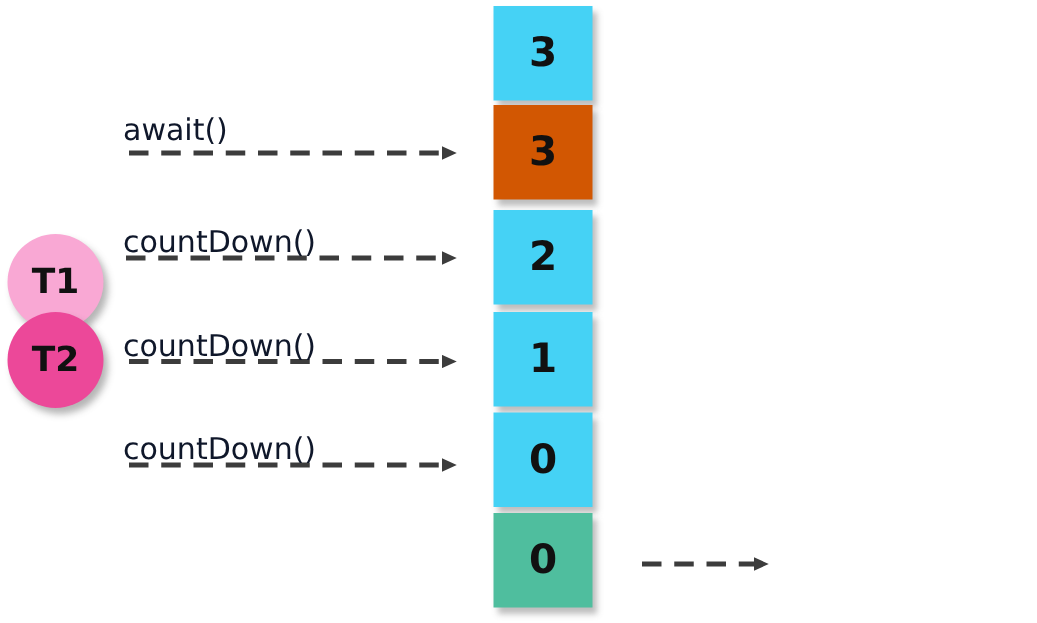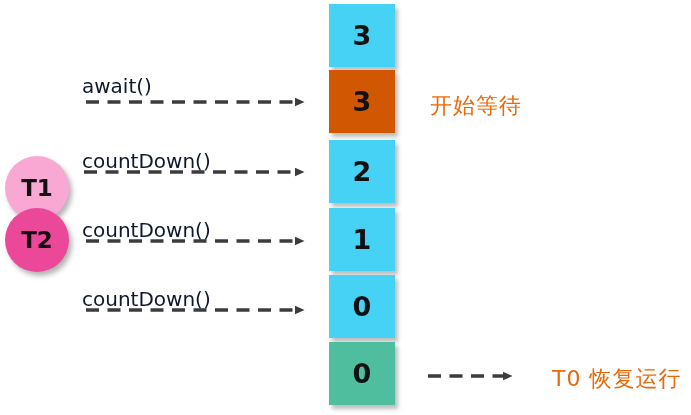--- a/index.html
+++ b/index.html
@@ -83,16 +83,14 @@
   <div class="latch-box b3" style="background-color: rgb(69, 210, 245);">
     <span>1</span>
   </div>
   <div class="latch-box b4" style="background-color: rgb(69, 210, 245);">
     <span>0</span>
   </div>
   <div class="latch-box b5" style="background-color: rgb(79, 190, 158);">
     <span>0</span>
   </div>
 
-  <div class="cn-label lbl-start" style="color: rgb(232, 105, 12);">开始等待</div>
-  <div class="cn-label lbl-resume" style="color: rgb(232, 105, 12);">T0 恢复运行</div>
 
 </div>
 
 </body></html>

